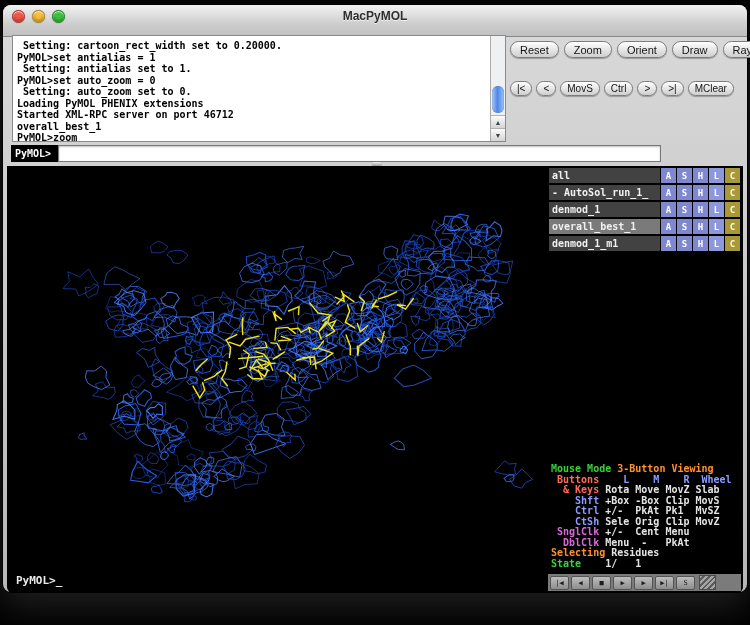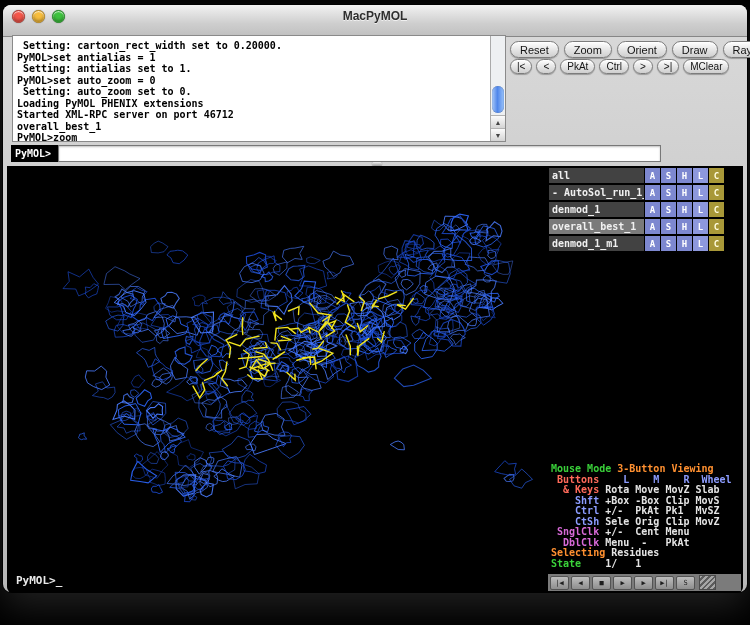--- a/index.html
+++ b/index.html
@@ -26,21 +26,21 @@
   .console-text{position:absolute;left:0;top:0;right:15px;bottom:0;overflow:hidden;
     padding:4px 0 0 4px;font:bold 10px "DejaVu Sans Mono",monospace;line-height:11.5px;color:#000;white-space:pre}
   .scrollbar{position:absolute;right:0;top:0;bottom:0;width:15px;background:#eef0f2;border-left:1px solid #aaa}
   .sb-thumb{position:absolute;left:1px;right:1px;top:50px;height:27px;border-radius:7px;
     background:linear-gradient(90deg,#a9c9f8,#4f86ea 45%,#8db8f6 90%);box-shadow:inset 0 0 1px #2b4f8f}
   .sb-arrows{position:absolute;left:0;right:0;bottom:0}
   .sb-arrow{height:13px;text-align:center;font-size:7px;line-height:13px;color:#444;
     background:linear-gradient(#fbfbfb,#d4d4d4);border-top:1px solid #b2b2b2}
 
   .btn-panel{position:absolute;left:507px;top:36px;width:237px}
-  .btn-row{display:flex;gap:5px;margin-bottom:1px}
+  .btn-row{display:flex;gap:5px;margin-bottom:23px}
   .aqua-btn{height:17px;padding:0 9px;border-radius:9px;border:1px solid #7c7c7c;
     background:linear-gradient(#ffffff,#e6e6e6 50%,#cfcfcf);font-size:11px;color:#141414;
     display:flex;align-items:center;justify-content:center;
     box-shadow:0 1px 1px rgba(0,0,0,.28),inset 0 1px 0 #fff;white-space:nowrap}
   .btn-row.small{gap:4px}
   .btn-row.small .aqua-btn{height:15px;padding:0 6px;font-size:10px;border-radius:8px}
 
   .cmdrow{position:absolute;left:8px;top:140px;width:650px;height:17px;display:flex}
   .cmd-prompt{background:#000;color:#fff;font:bold 10px "DejaVu Sans Mono",monospace;
     display:flex;align-items:center;padding:0 7px 0 4px}
@@ -50,21 +50,21 @@
   .grip-dot{position:absolute;left:369px;top:157px;width:10px;height:4px;border-radius:2px;
     background:linear-gradient(#efefef,#9a9a9a);box-shadow:0 0 1px #666}
 
   .workspace{position:absolute;left:4px;top:161px;width:736px;height:427px;background:#000;
     border-radius:0 0 6px 6px;overflow:hidden}
   .viewport{position:absolute;left:0;top:0}
   .vp-prompt{position:absolute;left:9px;bottom:6px;font:bold 11px "DejaVu Sans Mono",monospace;color:#e9e9e9}
 
   .side-panel{position:absolute;left:541px;top:0;width:195px;height:100%}
   .obj-list{padding-top:2px}
-  .obj-row{display:flex;gap:1px;margin:0 19px 2px 1px;height:15px;
+  .obj-row{display:flex;gap:1px;margin:0 3px 2px 1px;height:15px;
     font:bold 10px "DejaVu Sans Mono",monospace;color:#f0f0f0}
   .obj-name{flex:1;background:#424242;padding:2px 3px;white-space:nowrap;overflow:hidden}
   .obj-row.selected .obj-name{background:#7a7a7a}
   .obj-btn{width:15px;display:flex;align-items:center;justify-content:center;background:#7d88d0;
     font-size:9px;color:#fff}
   .obj-btn-L{background:#8d98dc}
   .obj-btn-C{background:#a89838;color:#fffde0}
 
   .mouse-panel{position:absolute;left:3px;bottom:24px;font:bold 10px "DejaVu Sans Mono",monospace;
     line-height:10.5px;white-space:pre}
@@ -108,21 +108,21 @@
       <div class="btn-row">
         <div class="aqua-btn">Reset</div>
         <div class="aqua-btn">Zoom</div>
         <div class="aqua-btn">Orient</div>
         <div class="aqua-btn">Draw</div>
         <div class="aqua-btn">Ray</div>
       </div>
       <div class="btn-row small">
         <div class="aqua-btn">|&lt;</div>
         <div class="aqua-btn">&lt;</div>
-        <div class="aqua-btn">PkAt</div>
+        <div class="aqua-btn">MovS</div>
         <div class="aqua-btn">Ctrl</div>
         <div class="aqua-btn">&gt;</div>
         <div class="aqua-btn">&gt;|</div>
         <div class="aqua-btn">MClear</div>
       </div>
     </div>
 
   <div class="cmdrow">
     <div class="cmd-prompt">PyMOL&gt;</div>
     <div class="cmd-input"></div>

